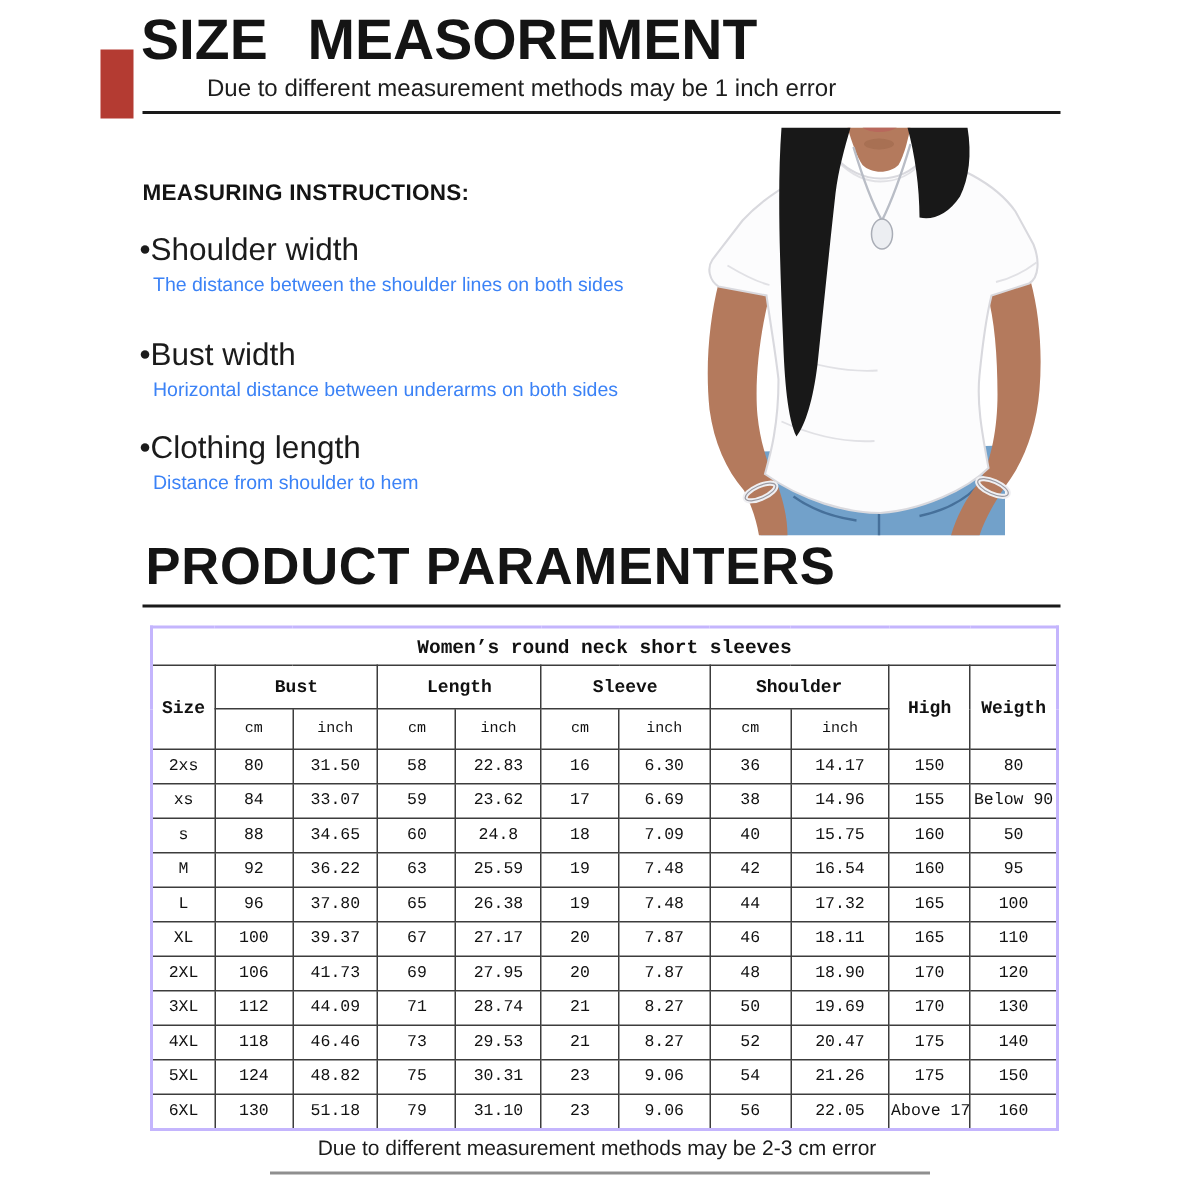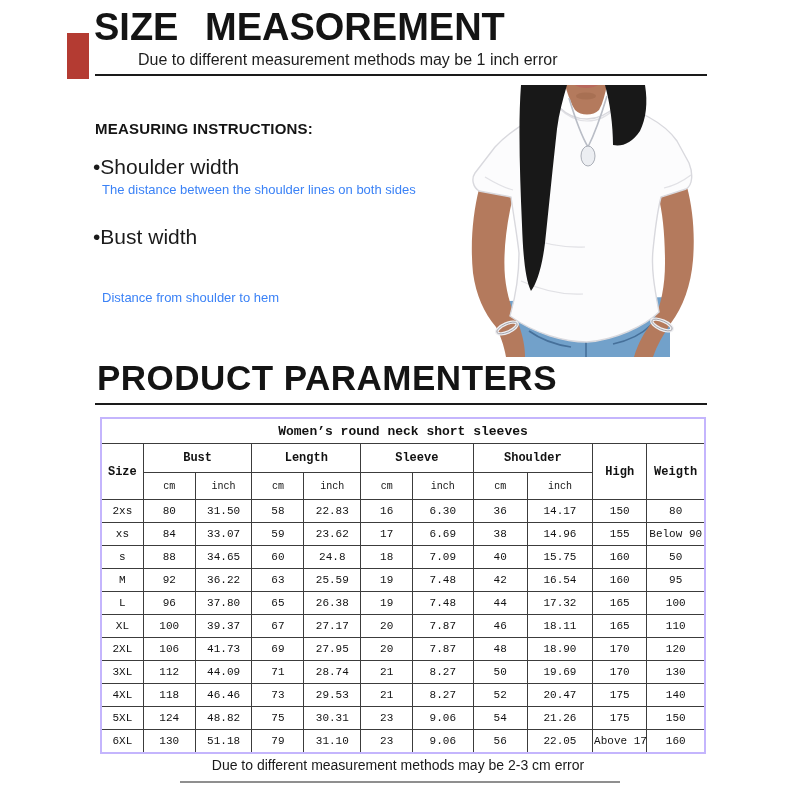--- a/index.html
+++ b/index.html
@@ -79,22 +79,24 @@
 <div class="abs divider divider-1"></div>
 
 <div class="abs instr-heading">MEASURING INSTRUCTIONS:</div>
 
 <div class="abs instr-item instr-item-1">
   <div class="instr-label"><span>•</span><span>Shoulder width</span></div>
   <div class="instr-desc">The distance between the shoulder lines on both sides</div>
 </div>
 <div class="abs instr-item instr-item-2">
   <div class="instr-label"><span>•</span><span>Bust width</span></div>
+  <div class="instr-desc">Horizontal distance between underarms on both sides</div>
 </div>
 <div class="abs instr-item instr-item-3">
+  <div class="instr-label"><span>•</span><span>Clothing length</span></div>
   <div class="instr-desc">Distance from shoulder to hem</div>
 </div>
 
 <svg class="abs model-figure" viewBox="0 0 268 272" xmlns="http://www.w3.org/2000/svg" role="img">
 
   <path class="jeans" d="M52 216 L215 212 L215 272 L52 272 Z"></path>
   <path class="jeans-seam" d="M131 248 L131 272"></path>
   <path class="jeans-seam" d="M74 246 C88 256 102 260 116 262"></path>
   <path class="jeans-seam" d="M196 240 C186 250 172 256 158 259"></path>
 

